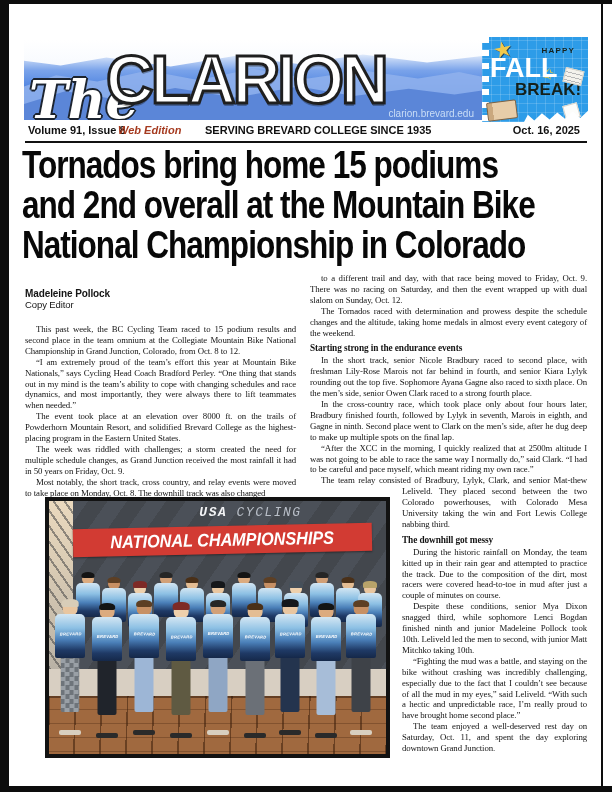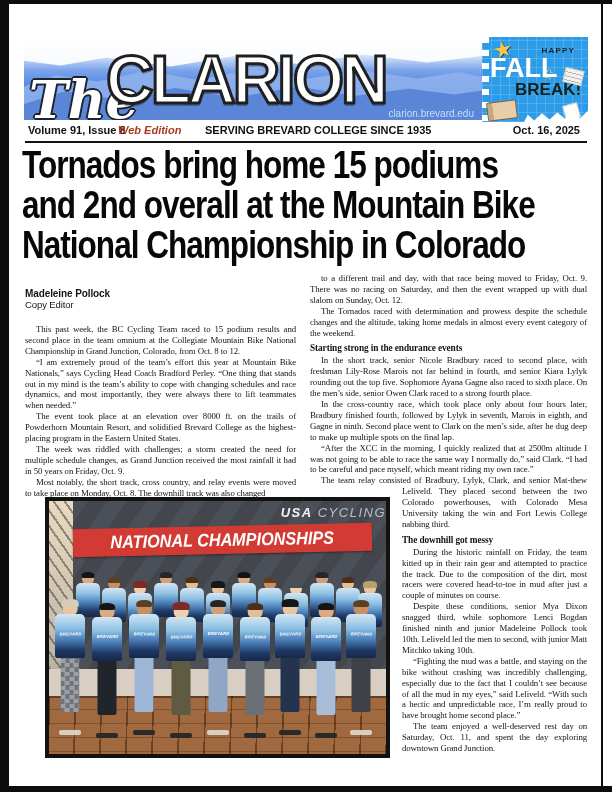--- a/index.html
+++ b/index.html
@@ -111,22 +111,22 @@
   
   .photo { position:absolute; left:45px; top:497px; width:345px; height:261px;
     background:#d8cfc2; border:4px solid #121212; box-sizing:border-box; overflow:hidden; }
   .photo .backdrop { position:absolute; left:0; top:0; right:0; height:168px;
     background:repeating-linear-gradient(125deg,#43474d 0 16px,#4b5058 16px 32px); }
   .photo .truss { position:absolute; left:0; top:0; width:24px; height:168px;
     background:linear-gradient(180deg,#ead9be 0%,#d9cbb4 40%,#b9b2a6 100%);
     background-blend-mode:normal; }
   .photo .truss::after { content:""; position:absolute; inset:0;
     background:repeating-linear-gradient(55deg, rgba(70,70,70,.55) 0 2px, transparent 2px 9px); }
-  .photo .usa-line { position:absolute; left:24px; right:0; top:4px; text-align:right;
-    font-family:Liberation Sans, sans-serif; font-style:italic; font-size:13px; letter-spacing:1.5px;margin-left:42px; }
+  .photo .usa-line { position:absolute; left:24px; right:0; top:4px; text-align:center;
+    font-family:Liberation Mono, monospace; font-style:italic; font-size:13px; letter-spacing:1.5px;margin-left:42px; }
   .photo .usa-line .u { color:#f2f3f5; font-weight:700; }
   .photo .usa-line .c { color:#b9bfc8; font-weight:400; }
   .photo .redbanner { position:absolute; left:24px; right:14px; top:25px; height:28px;
     background:var(--banner-red,#d23b33); transform:rotate(-1.2deg);
     display:flex; align-items:center; justify-content:center;
     box-shadow:0 1px 2px rgba(0,0,0,.4); }
   .photo .redbanner span { font-family:"Liberation Sans", sans-serif; font-style:italic; font-weight:700;
     font-size:18px; color:#fff; letter-spacing:0px; white-space:nowrap; transform:scaleX(0.9); }
   .photo .deck { position:absolute; left:0; right:0; bottom:0; height:58px;
     background:#a0693f;
@@ -207,21 +207,21 @@
 
   <div class="right-col bodycol">
     <p>to a different trail and day, with that race being moved to Friday, Oct. 9. There was no racing on Saturday, and then the event wrapped up with dual slalom on Sunday, Oct. 12.</p>
     <p>The Tornados raced with determination and prowess despite the schedule changes and the altitude, taking home medals in almost every event category of the weekend.</p>
     <h3>Starting strong in the endurance events</h3>
     <p>In the short track, senior Nicole Bradbury raced to second place, with freshman Lily-Rose Marois not far behind in fourth, and senior Kiara Lylyk rounding out the top five. Sophomore Ayana Gagne also raced to sixth place. On the men’s side, senior Owen Clark raced to a strong fourth place.</p>
     <p>In the cross-country race, which took place only about four hours later, Bradbury finished fourth, followed by Lylyk in seventh, Marois in eighth, and Gagne in ninth. Second place went to Clark on the men’s side, after he dug deep to make up multiple spots on the final lap.</p>
     <p>“After the XCC in the morning, I quickly realized that at 2500m altitude I was not going to be able to race the same way I normally do,” said Clark. “I had to be careful and pace myself, which meant riding my own race.”</p>
     <p><span>The team relay consisted of Bradbury, Lylyk, Clark, and senior Mat-</span><span class="photo-intrude"></span><span>thew Leliveld. They placed second between the two Colorado powerhouses, with Colorado Mesa University taking the win and Fort Lewis College nabbing third.</span></p>
     <h3>The downhill got messy</h3>
-    <p>During the historic rainfall on Friday, the team kitted up in their rain gear and attempted to practice the track. Due to the composition of the dirt, most racers were covered head-to-toe in mud after just a couple of minutes on course.</p>
+    <p>During the historic rainfall on Monday, the team kitted up in their rain gear and attempted to practice the track. Due to the composition of the dirt, most racers were covered head-to-toe in mud after just a couple of minutes on course.</p>
     <p>Despite these conditions, senior Mya Dixon snagged third, while sophomore Lenci Bogdan finished ninth and junior Madeleine Pollock took 10th. Leliveld led the men to second, with junior Matt Mitchko taking 10th.</p>
     <p>“Fighting the mud was a battle, and staying on the bike without crashing was incredibly challenging, especially due to the fact that I couldn’t see because of all the mud in my eyes,” said Leliveld. “With such a hectic and unpredictable race, I’m really proud to have brought home second place.”</p>
     <p>The team enjoyed a well-deserved rest day on Saturday, Oct. 11, and spent the day exploring downtown Grand Junction.</p>
   </div>
 
   <div class="photo">
     <div class="backdrop"></div>
     <div class="truss"></div>
     <div class="usa-line">
       <span class="u">USA</span>

